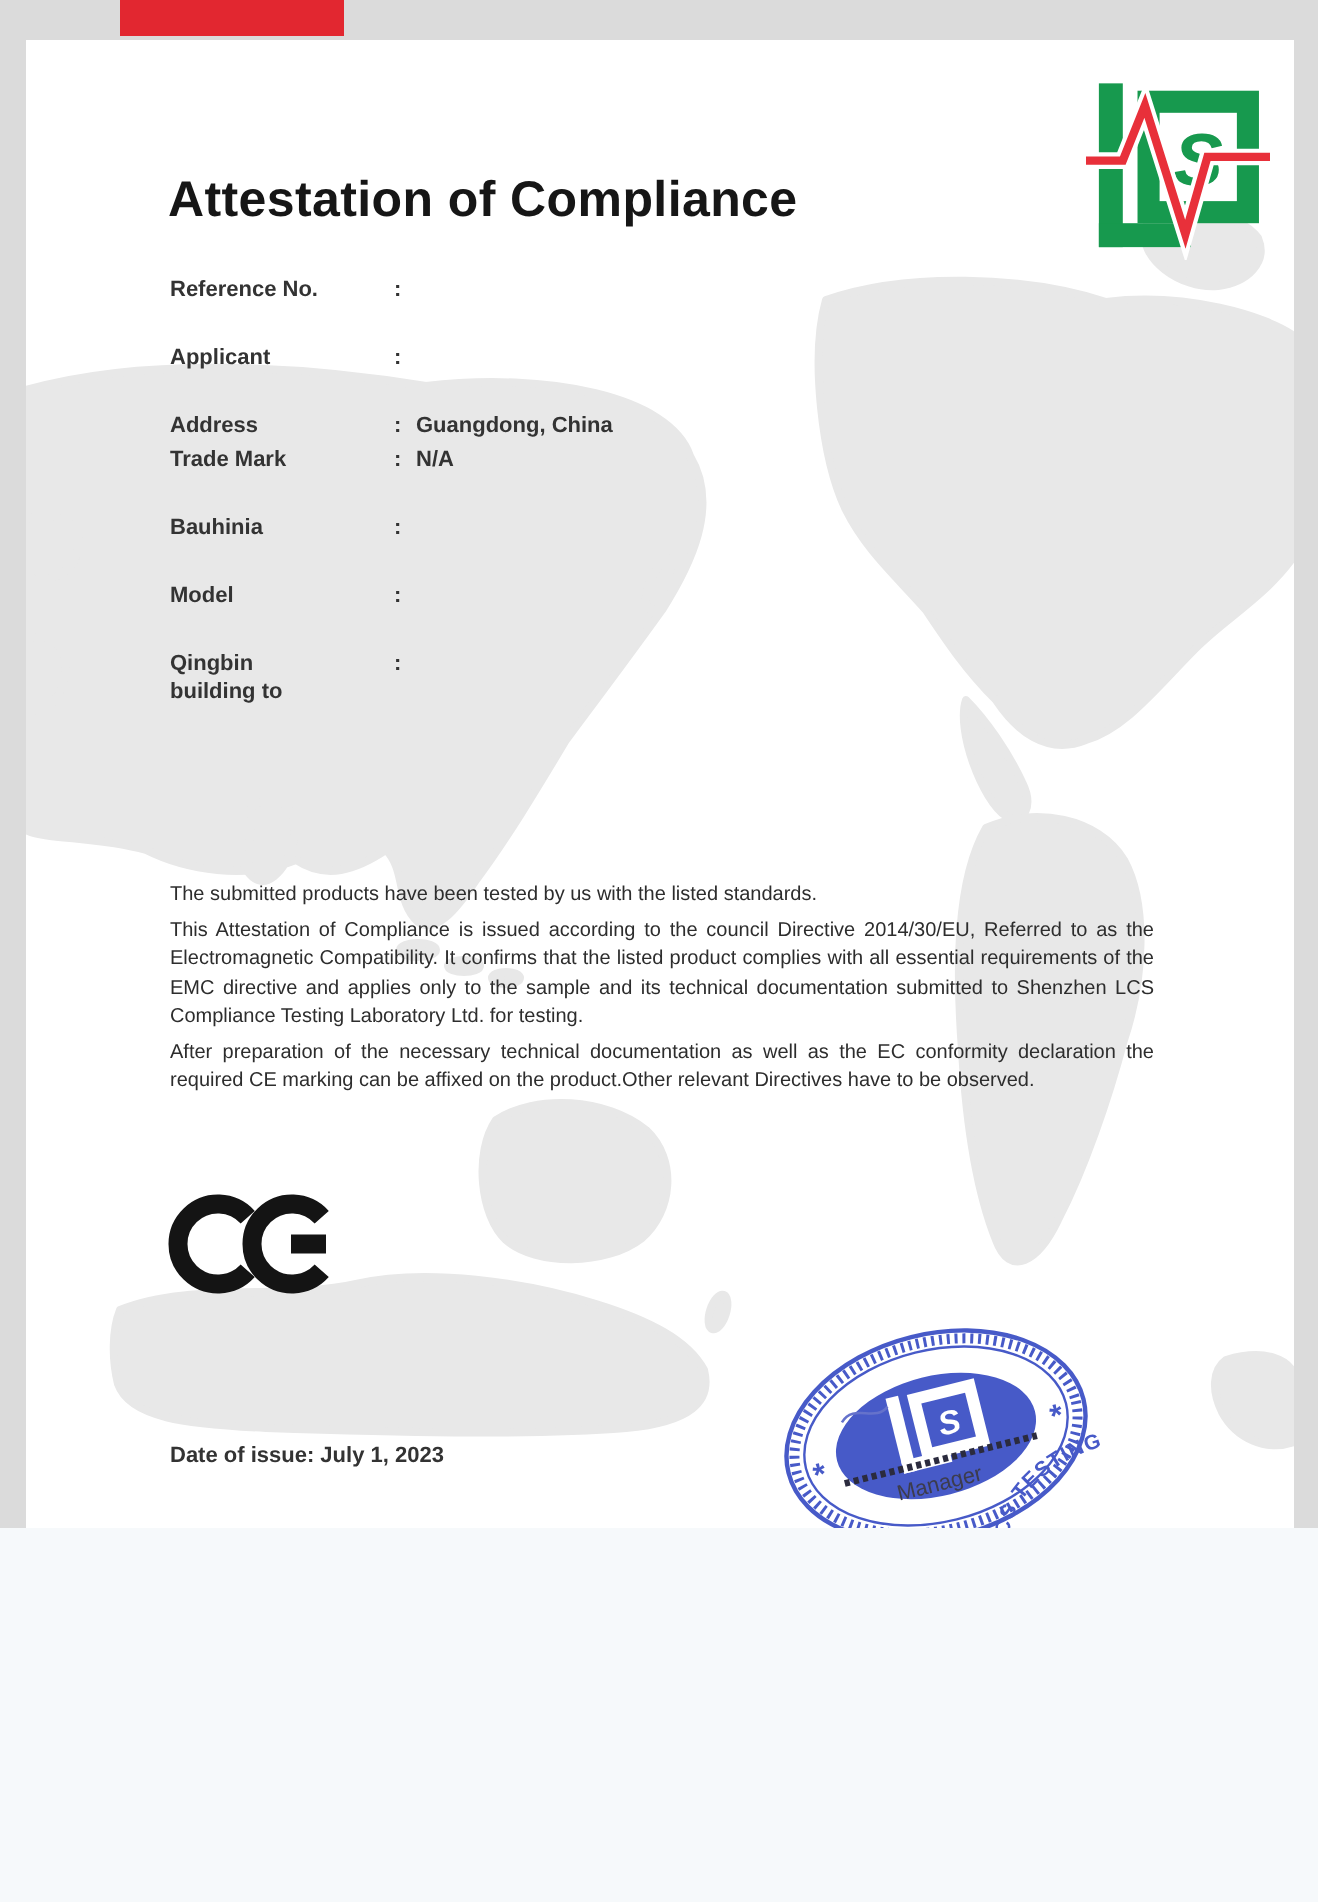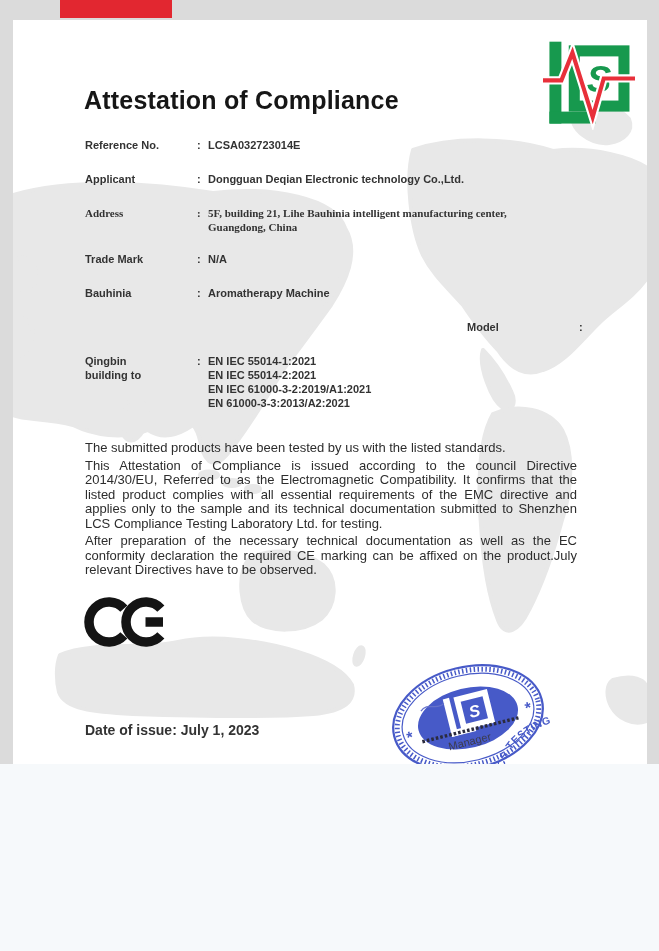--- a/index.html
+++ b/index.html
@@ -10,33 +10,33 @@
   .backdrop{position:absolute;left:0;top:0;width:659px;height:922px;background:#dbdbdb;}
   .page{position:absolute;left:13px;top:20px;width:634px;height:902px;background:#ffffff;}
   .red-bar{position:absolute;left:60px;top:0;width:112px;height:18px;}
   .map-svg{position:absolute;left:13px;top:20px;width:634px;height:902px;}
   .logo-svg{position:absolute;left:543px;top:38px;width:92px;height:92px;}
   .title{
     position:absolute;left:84px;top:86px;width:480px;
     font-size:25px;font-weight:bold;color:#161616;letter-spacing:.2px;margin:0;
   }
   .fields{position:absolute;left:85px;top:138px;width:505px;}
-  .field-row{display:flex;font-size:11px;font-weight:bold;color:#333333;line-height:14px;margin-bottom:20px;justify-content:flex-end;}
-  .field-row:nth-child(3){margin-bottom:18px;font-family:Liberation Serif, serif;}
+  .field-row{display:flex;font-size:11px;font-weight:bold;color:#333333;line-height:14px;margin-bottom:20px;}
+  .field-row:nth-child(3){margin-bottom:3px;}
   .field-label{width:112px;flex:0 0 112px;}
   .field-colon{width:11px;flex:0 0 11px;}
   .field-value{flex:1;}
   .body-text{position:absolute;left:85px;top:441px;width:492px;}
   .body-text p{
-    margin:0 0 3px 0;font-size:13px;line-height:14.5px;color:#2d2d2d;
+    margin:0 0 3px 0;font-size:10px;line-height:14.5px;color:#2d2d2d;
     text-align:justify;
   }
   .ce-svg{position:absolute;left:83px;top:593px;width:90px;height:58px;}
   .stamp-svg{position:absolute;left:385px;top:655px;width:166px;height:126px;opacity:.93;}
-  .date-line{position:absolute;left:85px;top:722px;font-size:14px;font-weight:bold;color:#333333;}
+  .date-line{position:absolute;left:85px;top:722px;font-size:11px;font-weight:bold;color:#333333;}
   .qr-svg{position:absolute;left:563px;top:847px;width:61px;height:61px;}
 </style>
 </head>
 <body>
 
 <div class="canvas">
 
   <div class="backdrop" style="background: rgb(219, 219, 219);"></div>
   <div class="page"></div>
 
@@ -79,44 +79,37 @@
   <h1 class="title">Attestation of Compliance</h1>
 
   <div class="fields">
       <div class="field-row">
         <div class="field-label">
           <div>Reference No.</div>
         </div>
         <div class="field-colon">
           <div>:</div>
         </div>
+      </div>
+      <div class="field-row">
+        <div class="field-label">
+          <div>Applicant</div>
+        </div>
+        <div class="field-colon">
+          <div>:</div>
+        </div>
+      </div>
+      <div class="field-row">
+        <div class="field-label">
+          <div>Address</div>
+        </div>
+        <div class="field-colon">
+          <div>:</div>
+        </div>
         <div class="field-value">
-          <div>LCSA032723014E</div>
-        </div>
-      </div>
-      <div class="field-row">
-        <div class="field-label">
-          <div>Applicant</div>
-        </div>
-        <div class="field-colon">
-          <div>:</div>
-        </div>
-        <div class="field-value">
-          <div>Dongguan Deqian Electronic technology Co.,Ltd.</div>
-        </div>
-      </div>
-      <div class="field-row">
-        <div class="field-label">
-          <div>Address</div>
-        </div>
-        <div class="field-colon">
-          <div>:</div>
-        </div>
-        <div class="field-value">
-          <div>5F, building 21, Lihe Bauhinia intelligent manufacturing center,</div>
           <div>Guangdong, China</div>
         </div>
       </div>
       <div class="field-row">
         <div class="field-label">
           <div>Trade Mark</div>
         </div>
         <div class="field-colon">
           <div>:</div>
         </div>
@@ -124,53 +117,44 @@
           <div>N/A</div>
         </div>
       </div>
       <div class="field-row">
         <div class="field-label">
           <div>Bauhinia</div>
         </div>
         <div class="field-colon">
           <div>:</div>
         </div>
-        <div class="field-value">
-          <div>Aromatherapy Machine</div>
-        </div>
       </div>
       <div class="field-row">
         <div class="field-label">
           <div>Model</div>
         </div>
         <div class="field-colon">
           <div>:</div>
         </div>
       </div>
       <div class="field-row">
         <div class="field-label">
           <div>Qingbin</div>
           <div>building to</div>
         </div>
         <div class="field-colon">
           <div>:</div>
-        </div>
-        <div class="field-value">
-          <div>EN IEC 55014-1:2021</div>
-          <div>EN IEC 55014-2:2021</div>
-          <div>EN IEC 61000-3-2:2019/A1:2021</div>
-          <div>EN 61000-3-3:2013/A2:2021</div>
         </div>
       </div>
     </div>
 
   <div class="body-text">
       <p>The submitted products have been tested by us with the listed standards.</p>
       <p>This Attestation of Compliance is issued according to the council Directive 2014/30/EU, Referred to as the Electromagnetic Compatibility. It confirms that the listed product complies with all essential requirements of the EMC directive and applies only to the sample and its technical documentation submitted to Shenzhen LCS Compliance Testing Laboratory Ltd. for testing.</p>
-      <p>After preparation of the necessary technical documentation as well as the EC conformity declaration the required CE marking can be affixed on the product.July relevant Directives have to be observed.</p>
+      <p>After preparation of the necessary technical documentation as well as the EC conformity declaration the required CE marking can be affixed on the product.Other relevant Directives have to be observed.</p>
     </div>
 
   <svg class="ce-svg" viewBox="0 0 90 58" aria-label="CE">
     <g fill="none" stroke="#141414" stroke-width="9.5">
       <path d="M40.86,15.62 A20,20 0 1 0 40.86,42.38"></path>
       <path d="M77.86,15.62 A20,20 0 1 0 77.86,42.38"></path>
       <path d="M62.5,29 L80,29"></path>
     </g>
   </svg>
 

